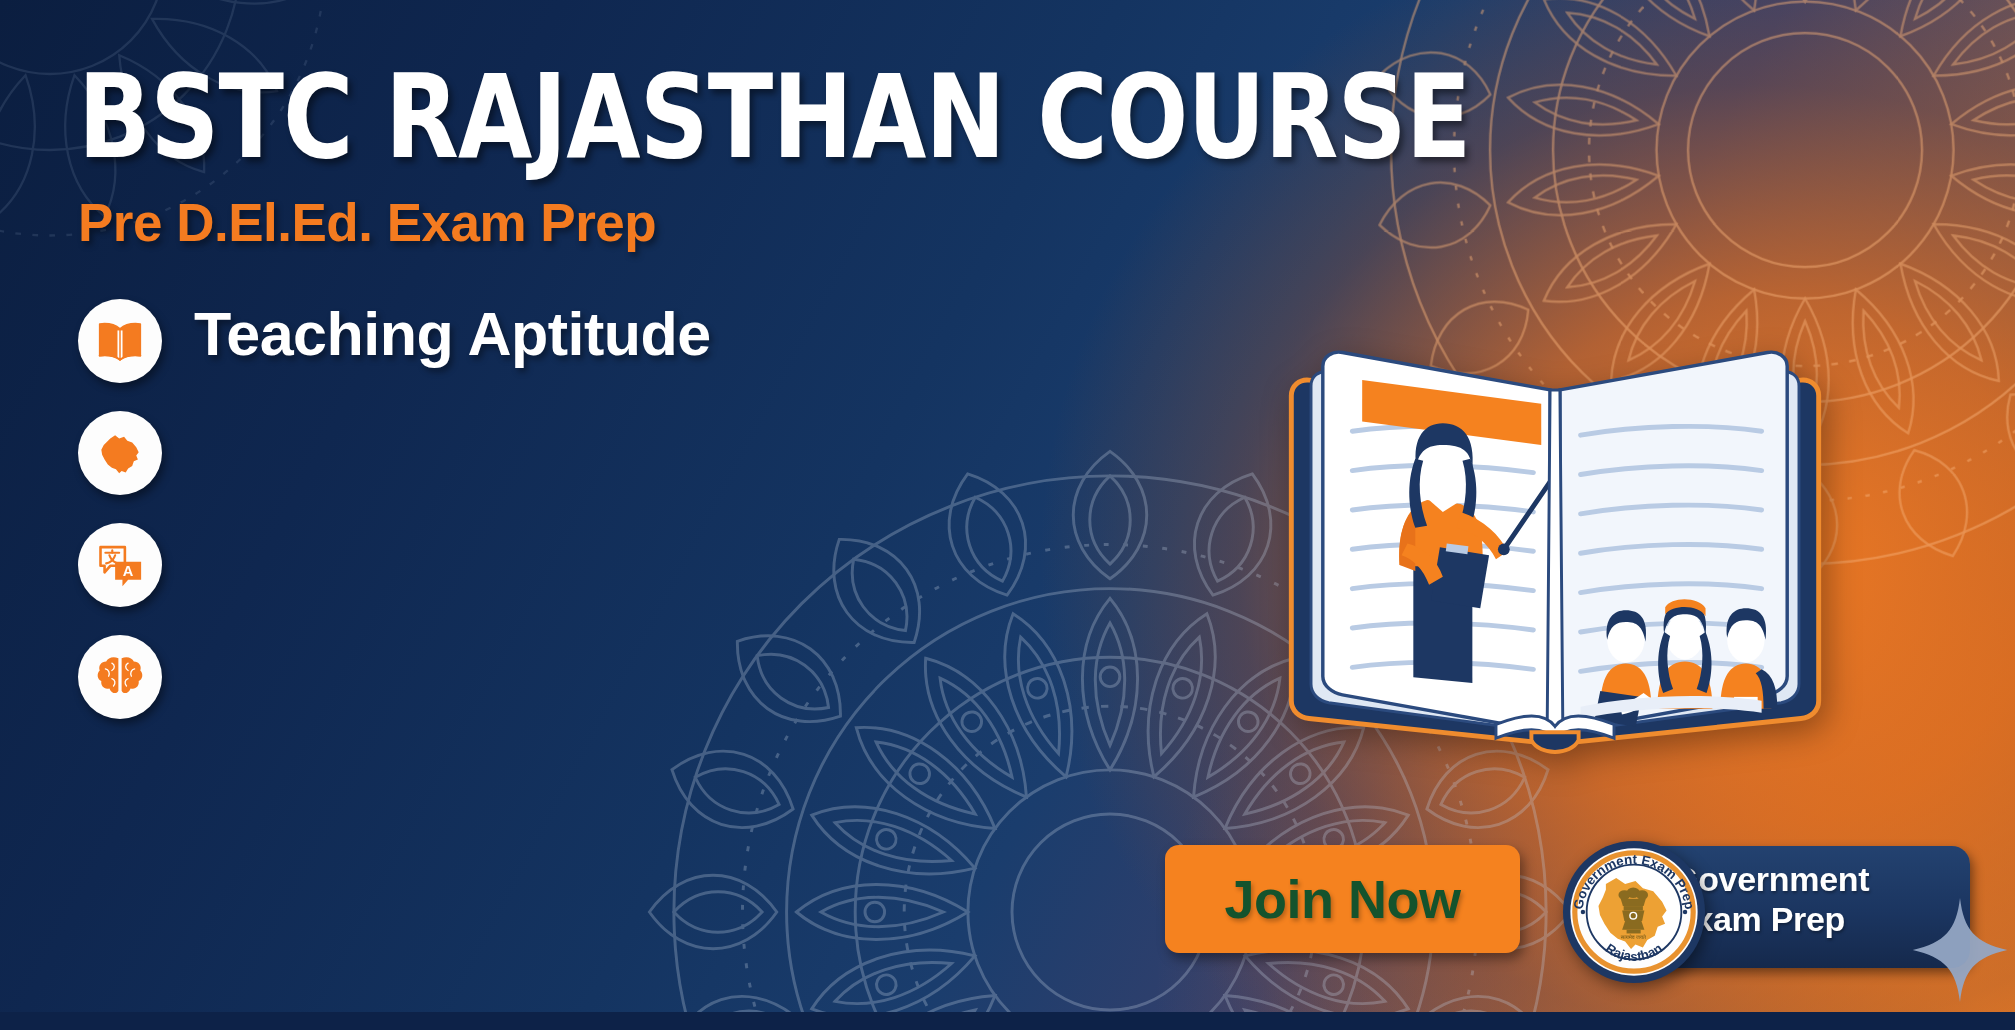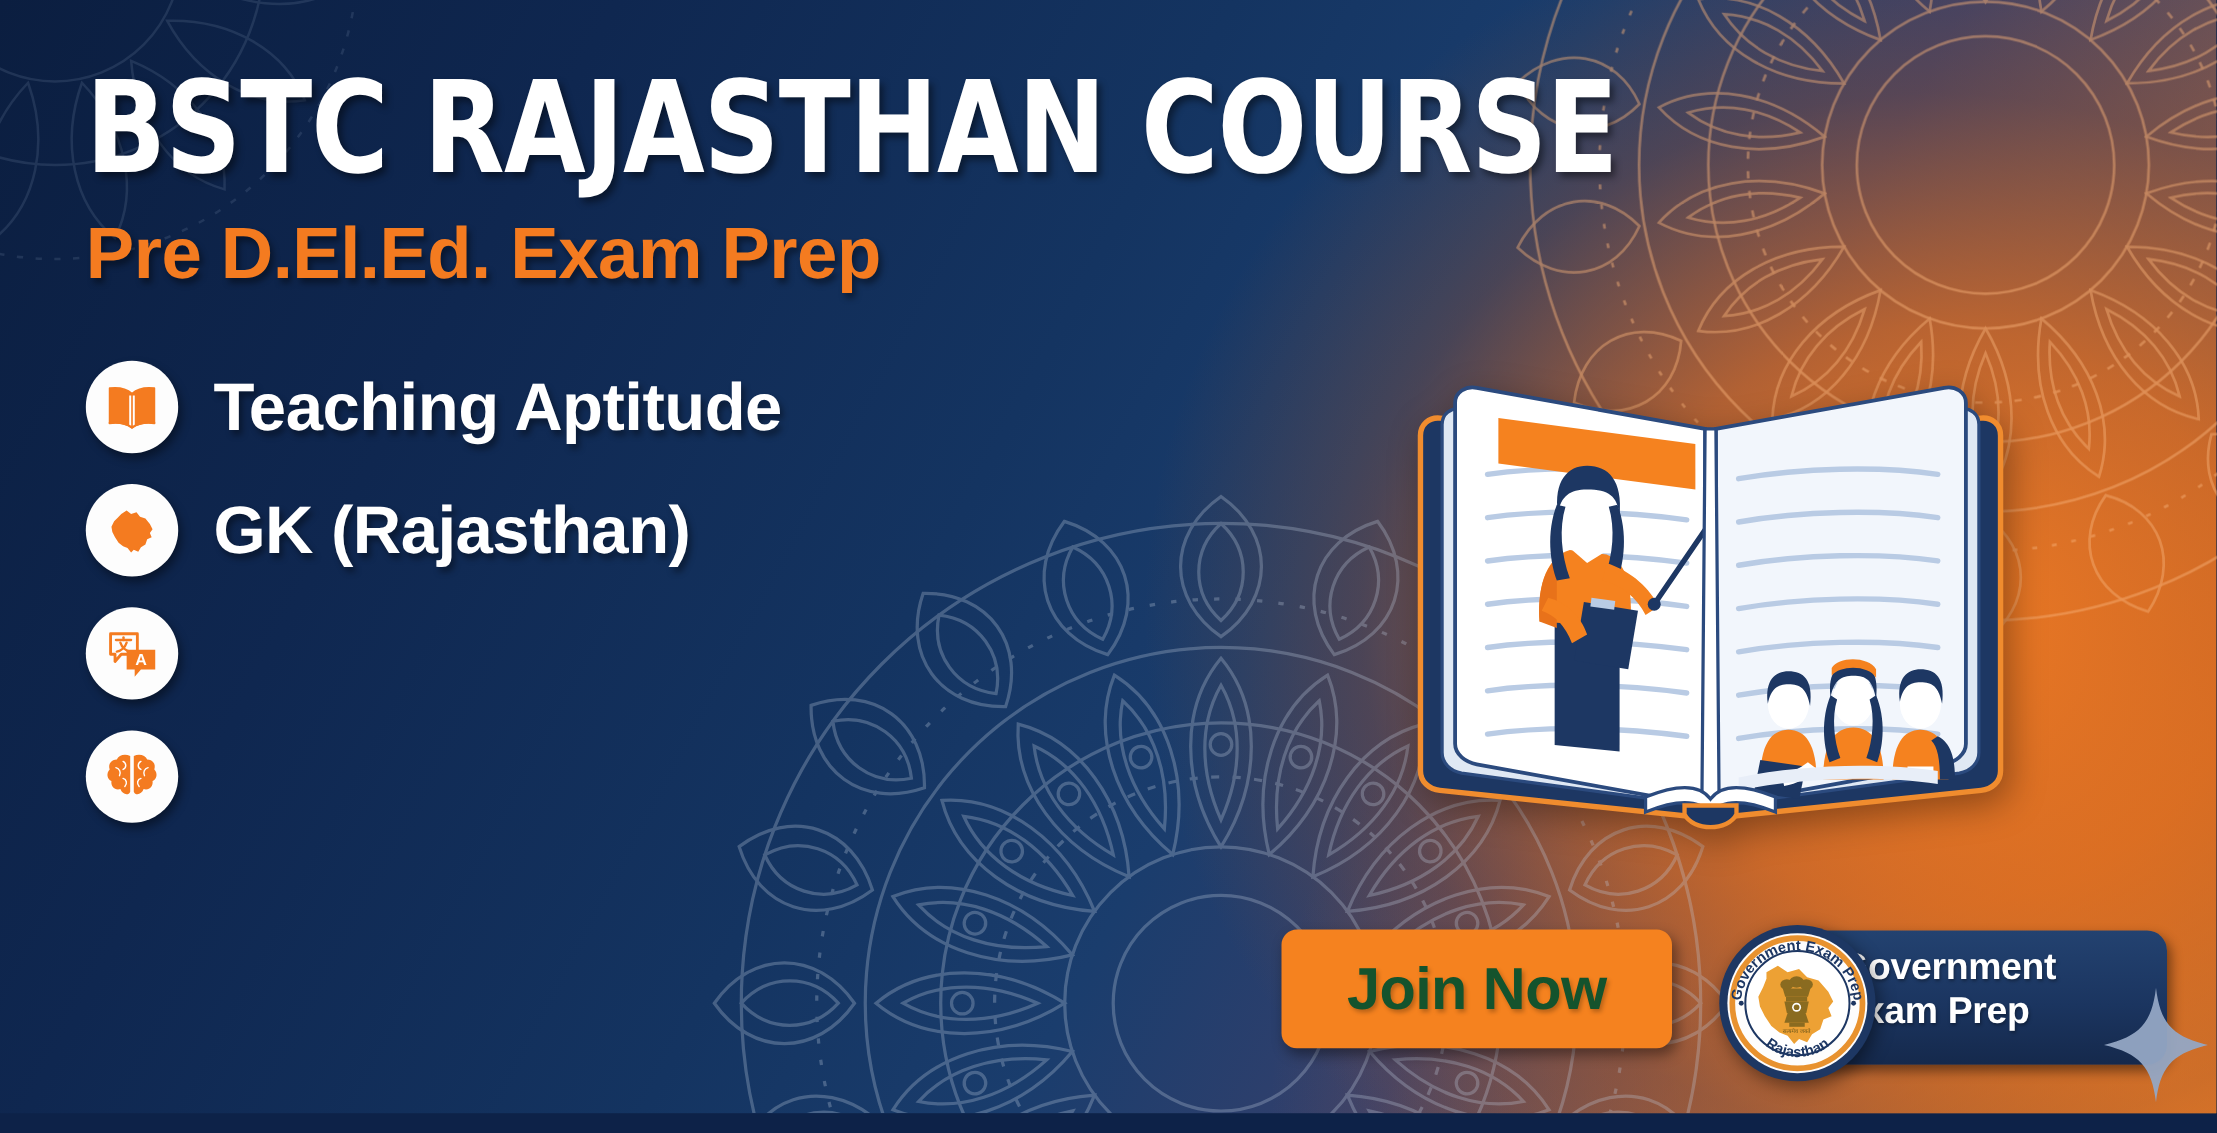--- a/index.html
+++ b/index.html
@@ -28,28 +28,28 @@
   #title {
     font-family:"DejaVu Sans Condensed","Liberation Sans Narrow","Liberation Sans", sans-serif;
     font-weight:bold; font-size:116px; line-height:1.02;
     letter-spacing:-1px; color:#ffffff;
     transform:scaleX(0.92); transform-origin:left center;
     text-shadow:4px 5px 7px rgba(0,0,0,.45);
     white-space:nowrap;
   }
   #subtitle {
     margin-top:16px;
-    font-size:66px; font-weight:bold; color:#f47b20;
+    font-size:53px; font-weight:bold; color:#f47b20;
     letter-spacing:-0.5px;
     text-shadow:3px 4px 6px rgba(0,0,0,.42);
     white-space:nowrap;
   }
 
   #features { margin-top:46px; }
-  .feature-row { display:flex; align-items:center; height:112px; }
+  .feature-row { display:flex; height:112px; }
   .feature-badge {
     width:84px; height:84px; flex:0 0 84px;
     border-radius:50%; background:#fdfdfd;
     display:flex; align-items:center; justify-content:center;
     box-shadow:3px 5px 9px rgba(0,0,0,.42);
   }
   .feature-badge svg { width:52px; height:52px; display:block; }
   .feature-label {
     margin-left:32px;
     font-size:61px; font-weight:bold; color:#ffffff;
@@ -245,21 +245,20 @@
       </div>
 
       <div class="feature-row">
         <div class="feature-badge">
           <svg viewBox="0 0 64 64">
             <path fill="#f47b20" d="M20 14 L26 10 L31 14 L37 12 L41 17 L47 19 L52 25
               L55 31 L52 35 L54 40 L49 42 L47 48 L42 51 L39 56 L34 54 L31 57 L27 52
               L22 50 L17 46 L13 40 L10 34 L9 28 L12 22 L16 18 Z"></path>
           </svg>
         </div>
-        <div class="feature-label">GK (Rajasthan)</div>
       </div>
 
       <div class="feature-row">
         <div class="feature-badge">
           <svg viewBox="0 0 64 64">
             <path fill="none" stroke="#f47b20" stroke-width="3.2" stroke-linejoin="round" d="M8 10 L38 10 L38 33 L20 33 L13 41 L13 33 L8 33 Z"></path>
             <g fill="none" stroke="#f47b20" stroke-width="2.6" stroke-linecap="round">
               <path d="M14 17 L31 17"></path>
                 <path d="M22.5 14 L22.5 17"></path>
               <path d="M26 20 C24 26 20 29 15 30"></path>

